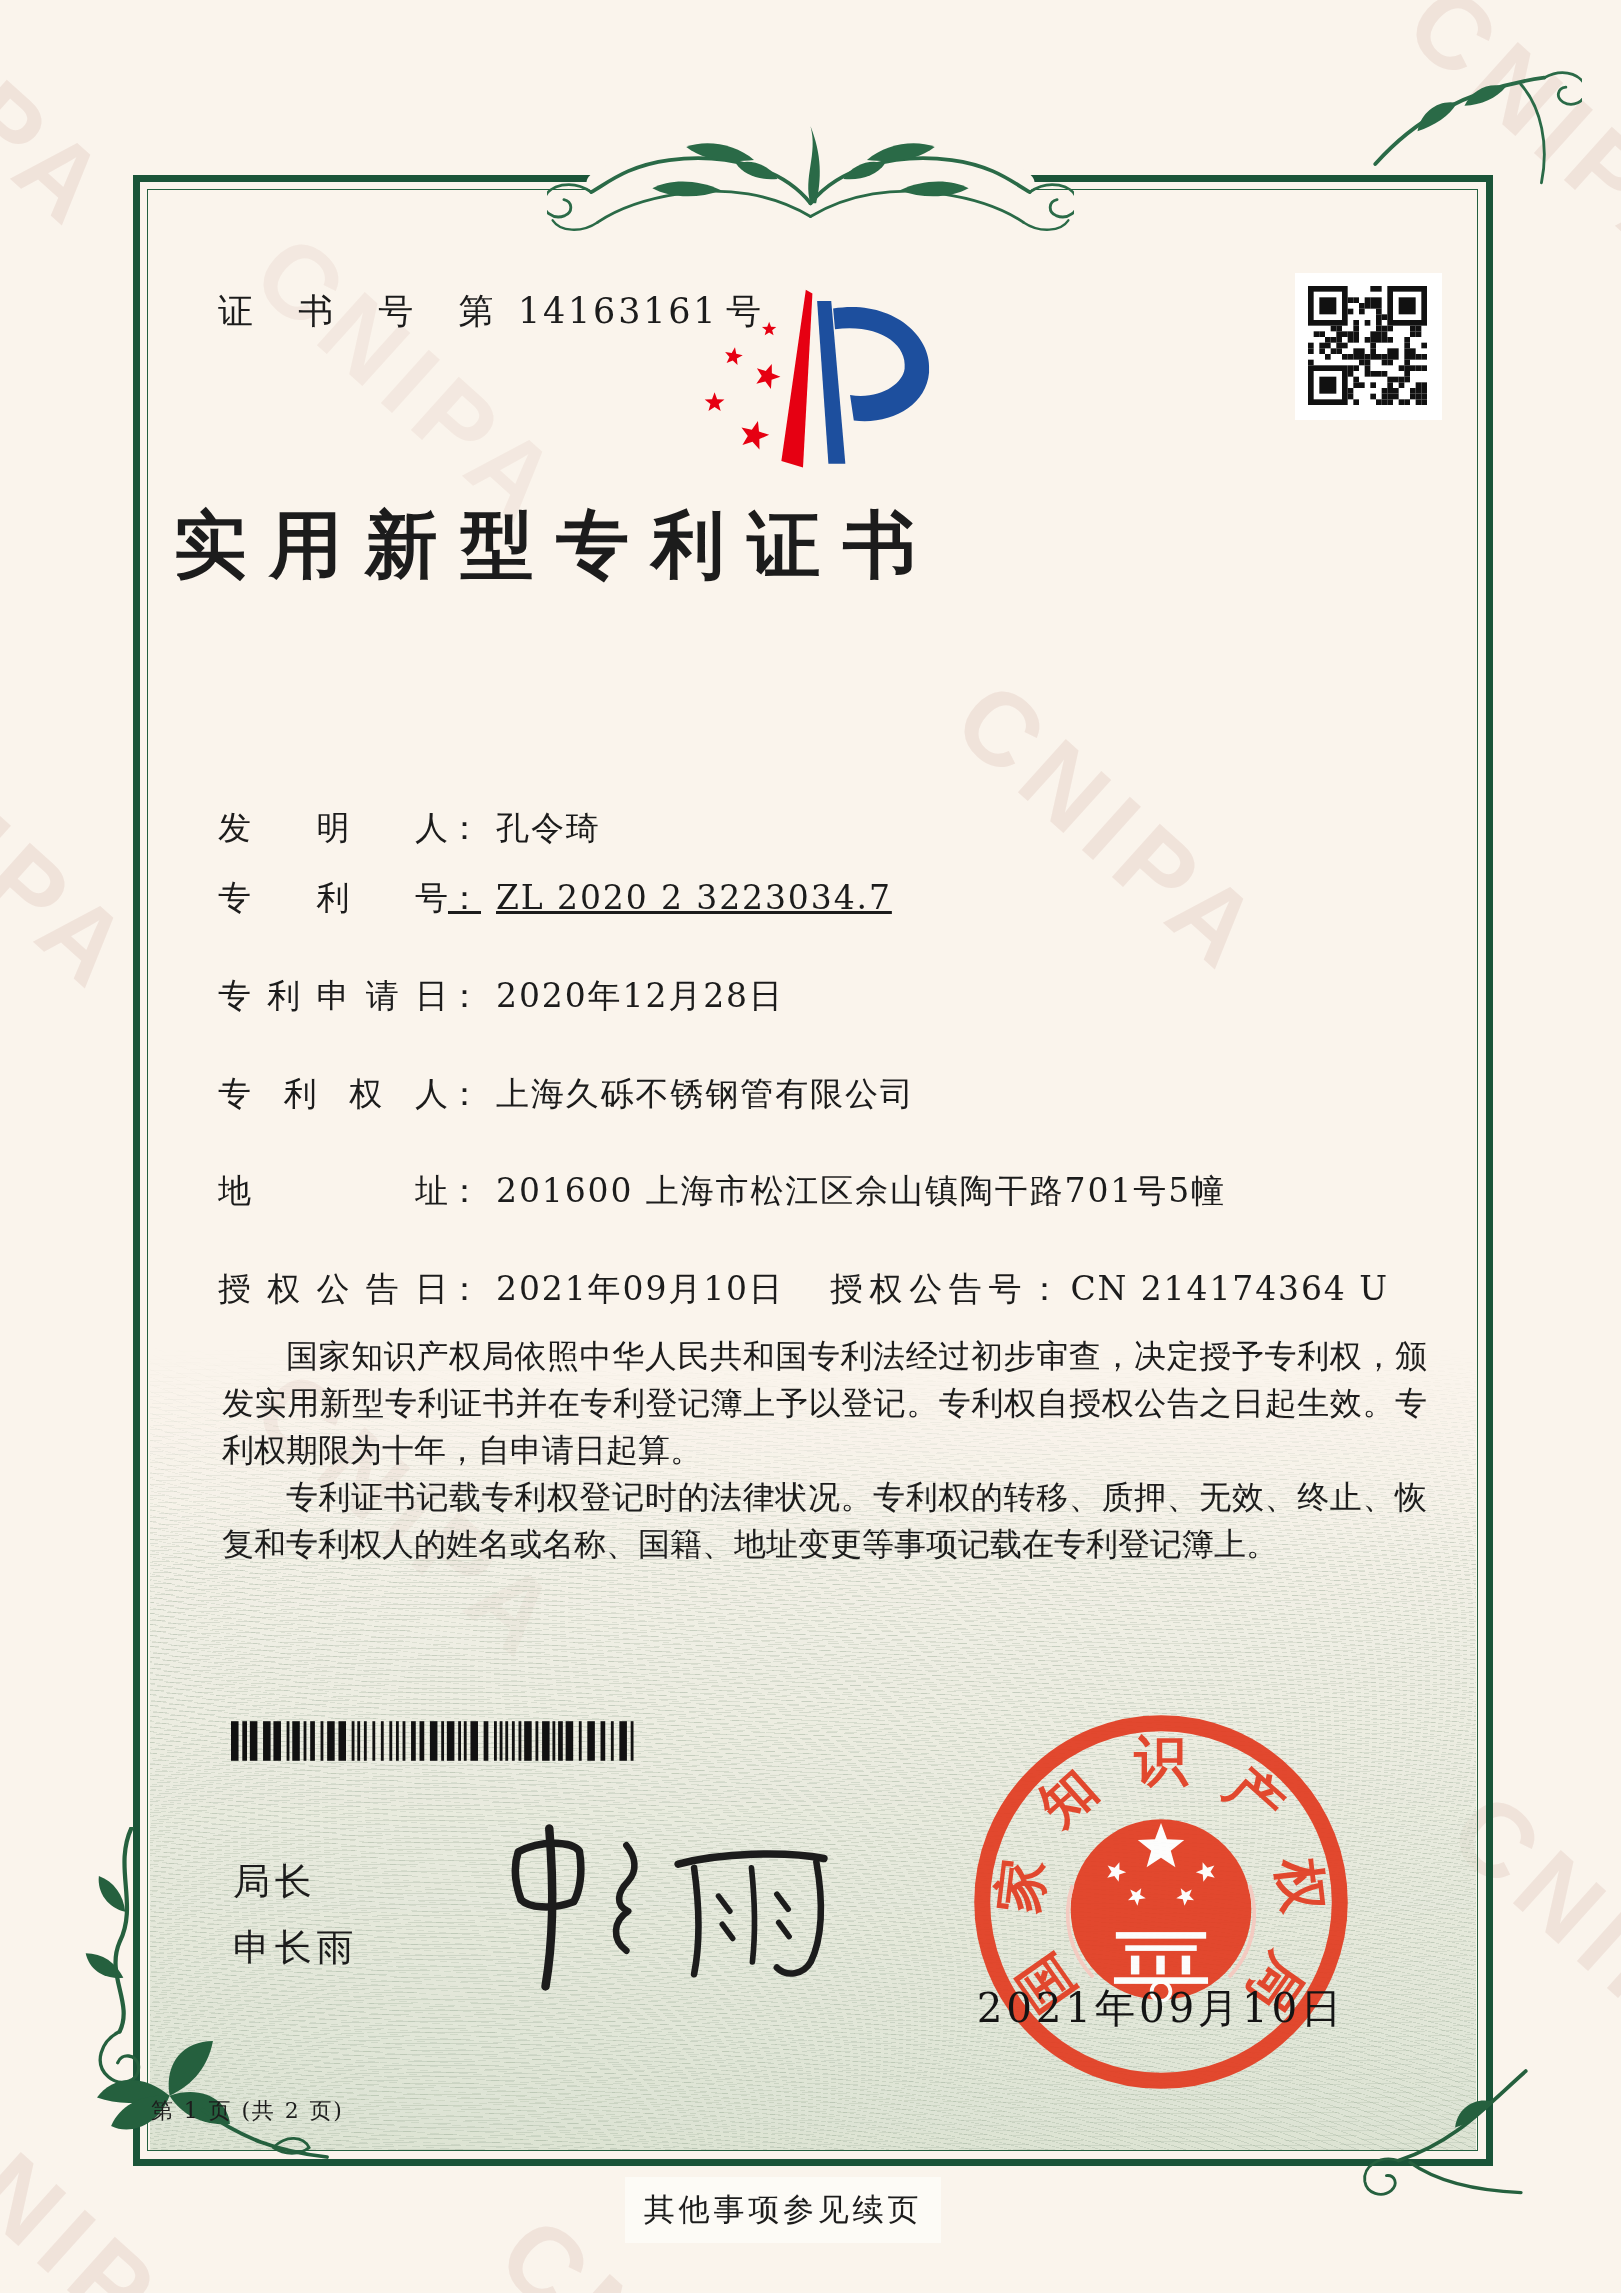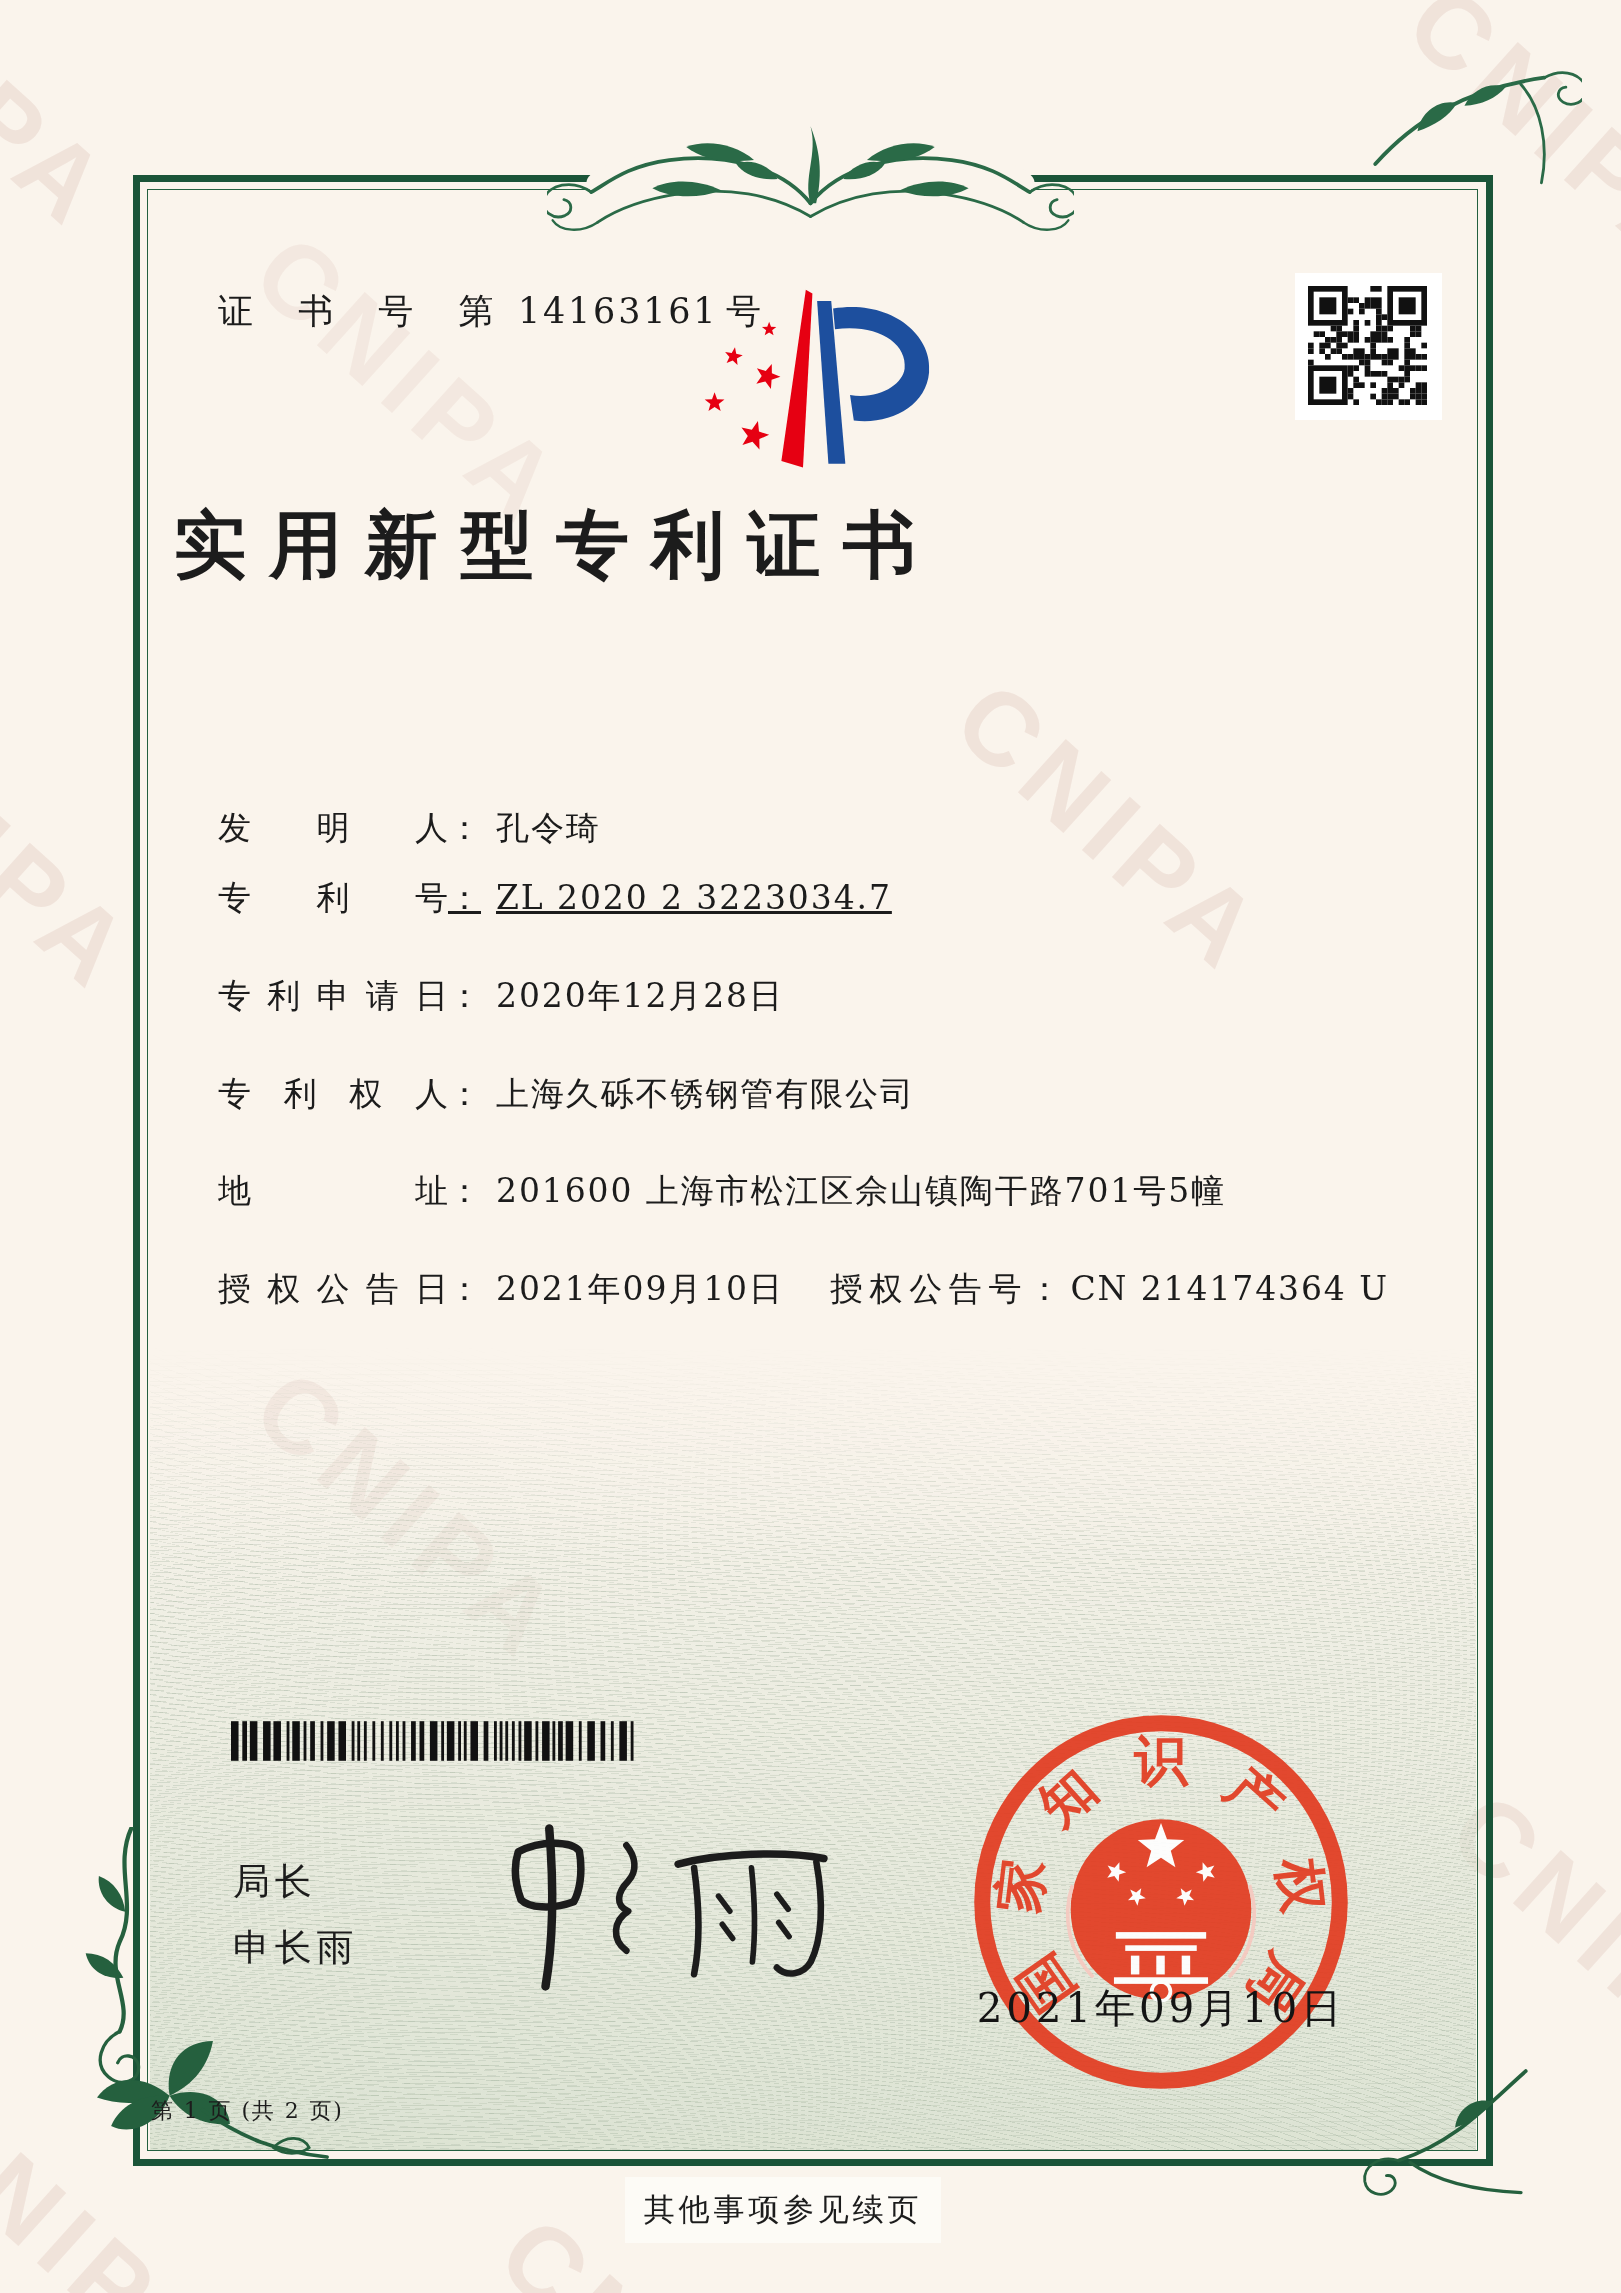--- a/index.html
+++ b/index.html
@@ -330,20 +330,24 @@
   <div class="row" style="top:1169px;">
     <span class="lb">地址</span><span>：</span><span class="val">201600 上海市松江区佘山镇陶干路701号5幢</span>
   </div>
   <div class="row" style="top:1267px;">
     <span class="lb">授权公告日</span><span>：</span><span class="val">2021年09月10日</span>
     <span class="grant2">
       <span class="lb2">授权公告号</span><span>：</span><span class="val">CN 214174364 U</span>
     </span>
   </div>
 
+  <div class="body-text">
+    <p>国家知识产权局依照中华人民共和国专利法经过初步审查，决定授予专利权，颁发实用新型专利证书并在专利登记簿上予以登记。专利权自授权公告之日起生效。专利权期限为十年，自申请日起算。</p>
+    <p>专利证书记载专利权登记时的法律状况。专利权的转移、质押、无效、终止、恢复和专利权人的姓名或名称、国籍、地址变更等事项记载在专利登记簿上。</p>
+  </div>
 
   <div class="barcode-box">
     <svg id="barcode" width="411" height="40" viewBox="0 0 436 42">
         <rect x="0" y="0" width="8" height="42" fill="#111"></rect>
         <rect x="12" y="0" width="5" height="42" fill="#111"></rect>
         <rect x="20" y="0" width="8" height="42" fill="#111"></rect>
         <rect x="34" y="0" width="8" height="42" fill="#111"></rect>
         <rect x="45" y="0" width="8" height="42" fill="#111"></rect>
         <rect x="59" y="0" width="3" height="42" fill="#111"></rect>
         <rect x="65" y="0" width="8" height="42" fill="#111"></rect>

